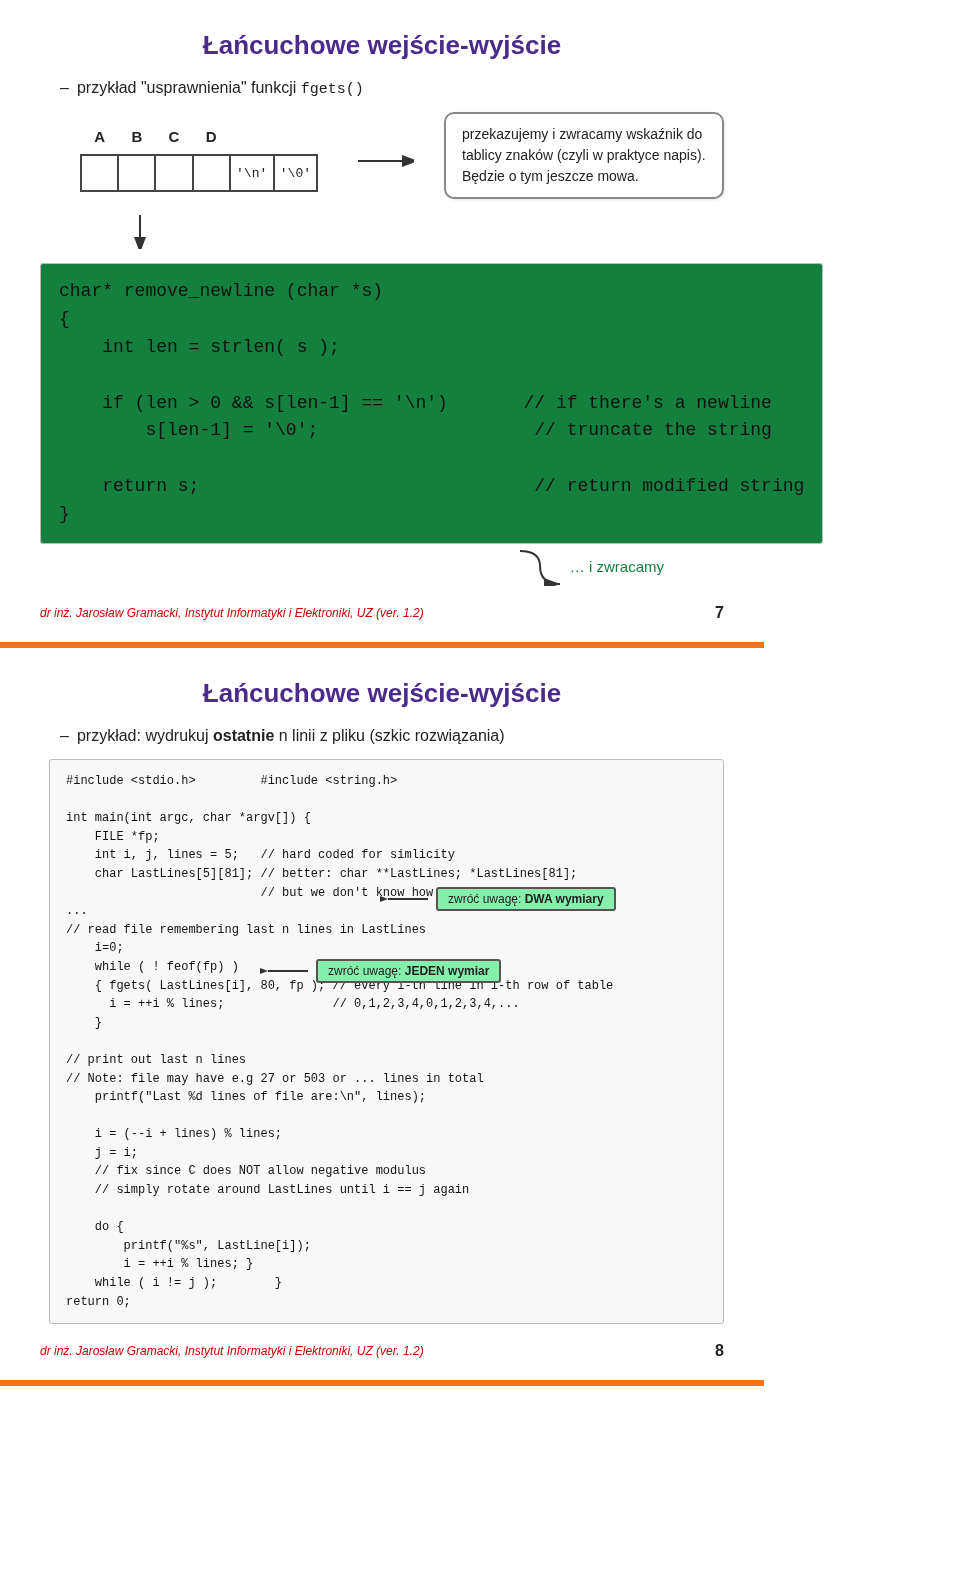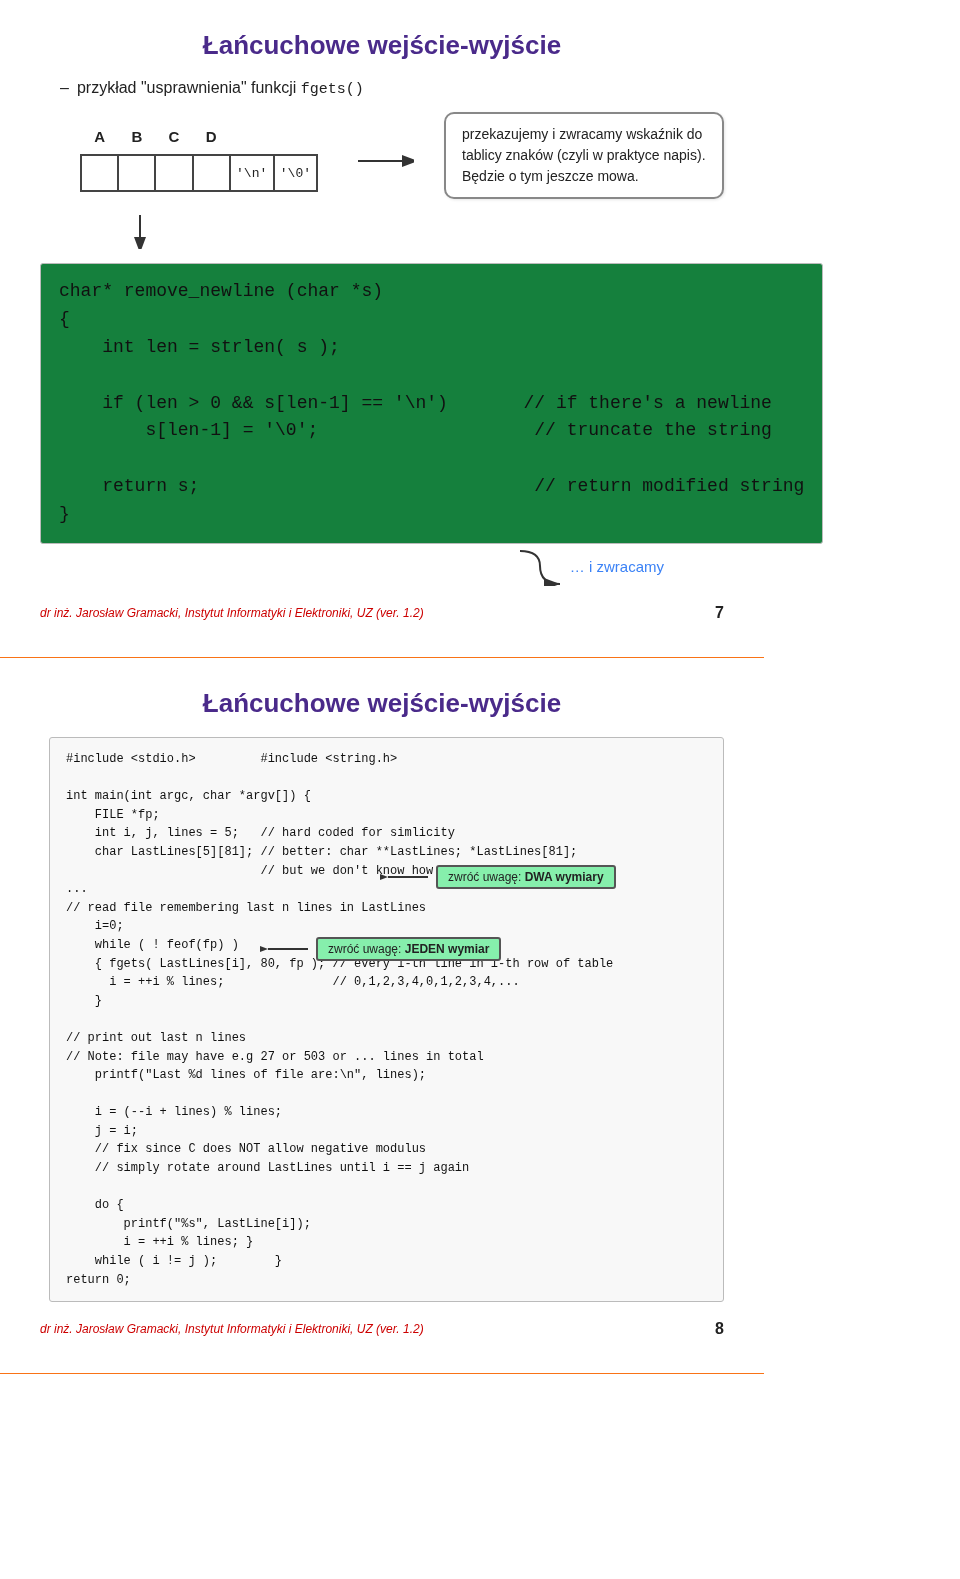--- a/index.html
+++ b/index.html
@@ -6,22 +6,22 @@
     body {
       background: #fff;
       font-family: Arial, sans-serif;
       width: 960px;
       min-height: 1579px;
       color: #222;
     }
 
     .slide {
       width: 764px;
-      padding: 30px 40px 35px 40px;
-      border-bottom: 1px solid #f97316;
+      padding: 30px 40px 20px 40px;
+      border-bottom: 6px solid #f97316;
       position: relative;
     }
 
     .slide-title {
       text-align: center;
       font-size: 26px;
       font-weight: bold;
       color: #4a2a8a;
       margin-bottom: 18px;
       font-family: Arial, sans-serif;
@@ -99,21 +99,21 @@
       position: relative;
       white-space: pre;
       color: #111;
     }
 
     .i-zwracamy {
       text-align: right;
       font-size: 15px;
       margin-top: 4px;
       margin-right: 30px;
-      color: #3b82f6;
+      color: #15803d;
     }
 
     
     .slide-footer {
       display: flex;
       justify-content: space-between;
       align-items: center;
       margin-top: 18px;
       font-size: 12px;
       color: #c00;
@@ -260,20 +260,25 @@
   <div class="slide-footer">
     <span style="color:#c00; font-style:italic; font-size:12px;">dr inż. Jarosław Gramacki, Instytut Informatyki i Elektroniki, UZ (ver. 1.2)</span>
     <span class="page-num">7</span>
   </div>
 </div>
 
 <div class="slide slide2">
 
   <div class="slide-title">Łańcuchowe wejście-wyjście</div>
 
+  <div class="bullet">
+    <span>
+      <span>przykład: wydrukuj </span><span class="inline-bold">ostatnie</span><span> n linii z pliku (szkic rozwiązania)</span>
+    </span>
+  </div>
 
   <div class="code-with-callouts">
     <div class="big-code-block">#include &lt;stdio.h&gt;         #include &lt;string.h&gt;
 
 int main(int argc, char *argv[]) {
     FILE *fp;
     int i, j, lines = 5;   // hard coded for simlicity
     char LastLines[5][81]; // better: char **LastLines; *LastLines[81];
                            // but we don't know how to allocate memory yet
 ...

